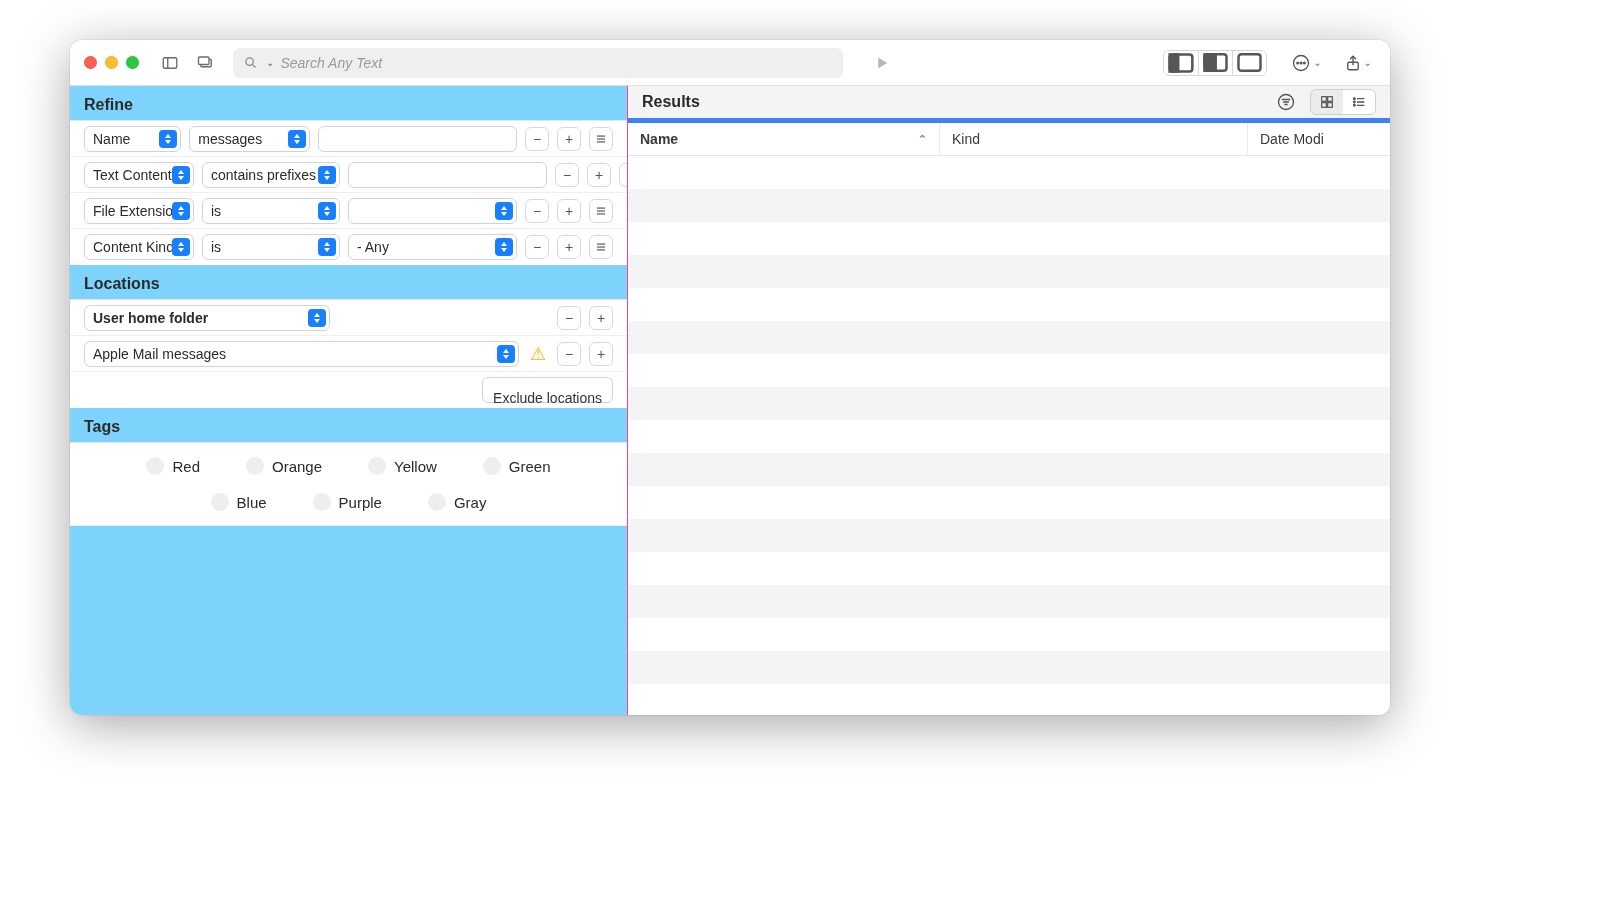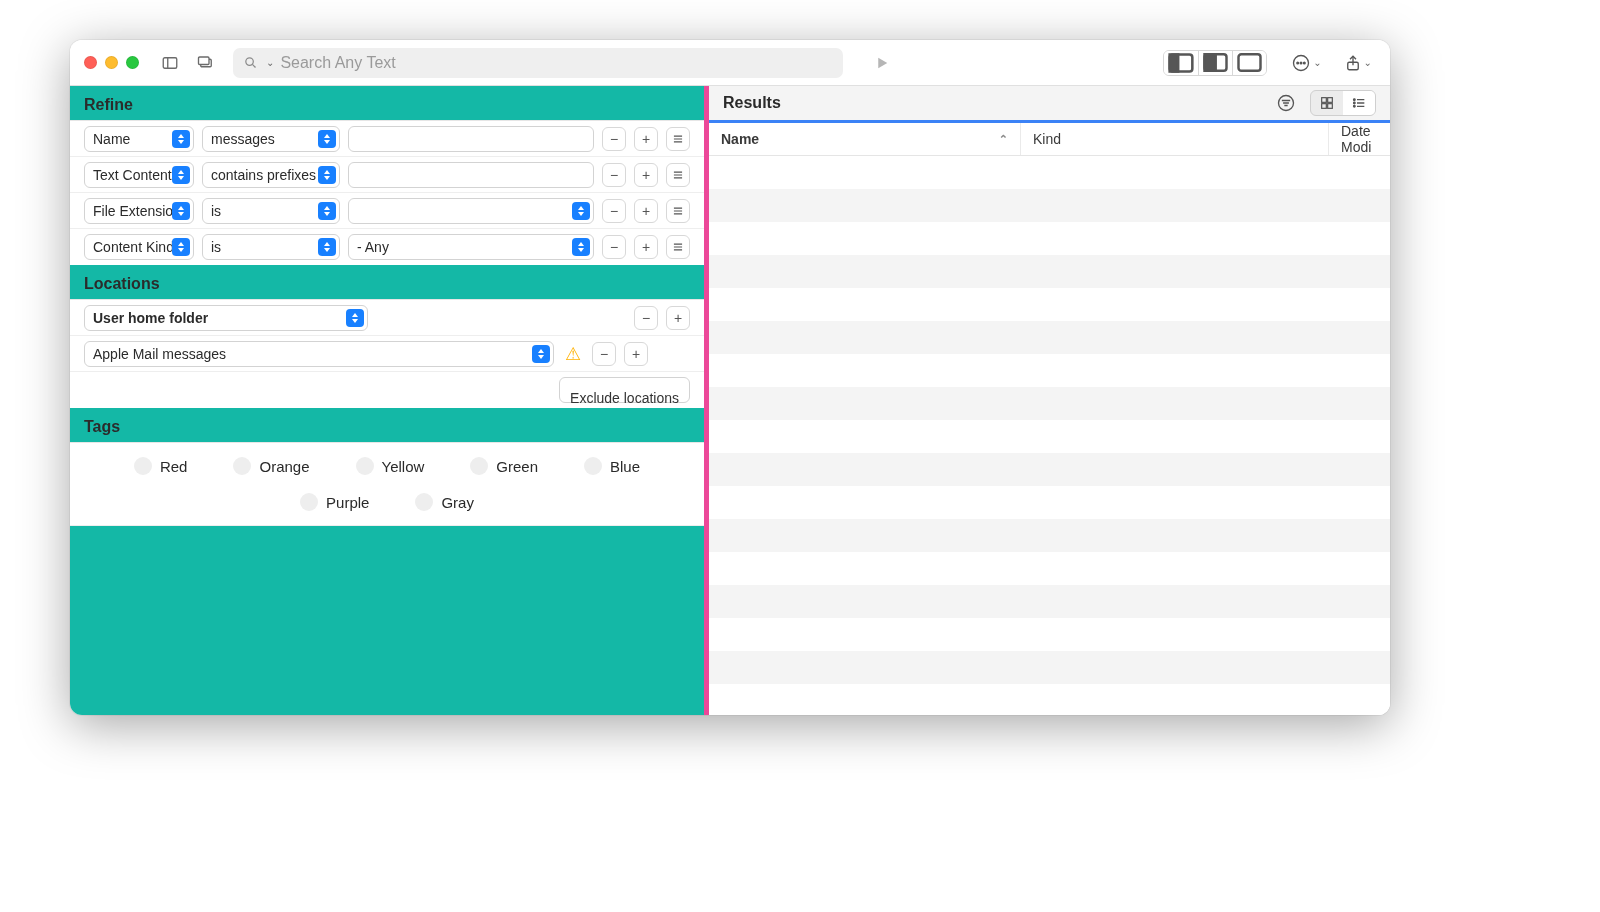--- a/index.html
+++ b/index.html
@@ -47,42 +47,42 @@
     border-radius: 7px;
     background: #efefef;
     display:flex; align-items:center;
     padding: 0 10px;
     color:#8c8c8c;
     gap:6px;
     margin-left:6px;
   }
   .search input {
     flex:1; border:0; background:transparent; outline:none;
-    font-size:16px; color:#8b5cf6;
+    font-size:14px; color:#8b5cf6;font-style:italic;
   }
   .search input::placeholder { color:#9a9a9a; }
   .tb-spacer { flex:1; }
   .seg {
     display:flex; border:1px solid #d7d7d7; border-radius:6px;
     overflow:hidden; height:26px;
   }
   .seg button {
     width:34px; border:0; background:#fff;
     display:flex;align-items:center;justify-content:center;
     color:#565656;
   }
   .seg button + button { border-left:1px solid #d7d7d7; }
   .chev { font-size:10px; color:#6b6b6b; margin-left:2px;}
   .tb-right-btn { display:flex; align-items:center; border:0; background:transparent; color:#555; padding:2px 4px;}
   
   .body { flex:1; display:flex; min-height:0; }
   .left {
-    width: 639px;
-    border-right: 5px solid #ec4899;
-    background: #14b8a6;
+    width: 558px;
+    border-right: 1px solid #ec4899;
+    background: #7dd3fc;
     overflow-y:auto;
   }
   .right { flex:1; display:flex; flex-direction:column; background:#fff; min-width:0;}
   
   .sect-title {
     font-weight:700; font-size:16px;
     padding: 10px 14px 6px;
     color:#2b2b2b;
     border-bottom: 1px solid #e6e6e6;
   }
@@ -147,21 +147,21 @@
     gap: 18px 46px;
     border-bottom:1px solid #eee;
   }
   .tag { display:flex; align-items:center; gap:8px; font-size:15px;}
   .tag .swatch{
     width:18px;height:18px;border-radius:50%;
     background:#eee;
   }
   
   .results-header{
-    height:37px; border-bottom:3px solid #3b82f6;
+    height:37px; border-bottom:5px solid #3b82f6;
     display:flex; align-items:center; justify-content:space-between;
     background:#f4f4f4;
     padding: 0 14px;
   }
   .results-header .title{ font-weight:700; font-size:16px; }
   .results-header .right-ctl{ display:flex; align-items:center; gap:10px; }
   .rt-btn{
     width:28px;height:24px;border-radius:5px;background:transparent;border:0;
     display:flex;align-items:center;justify-content:center;color:#555;
   }

